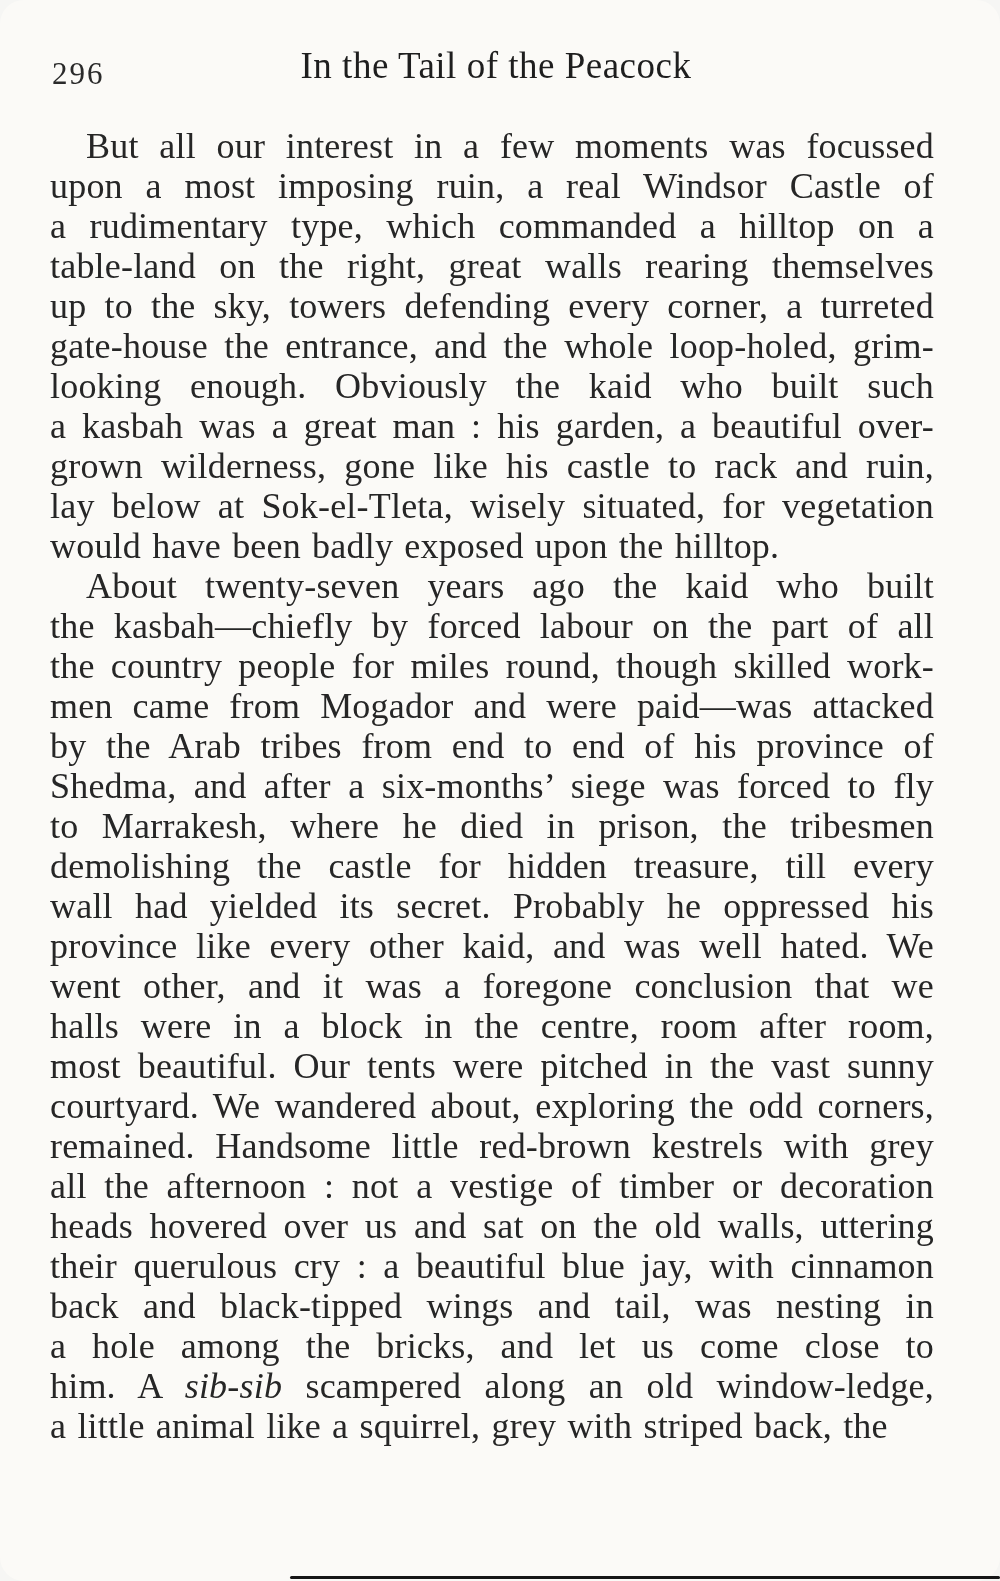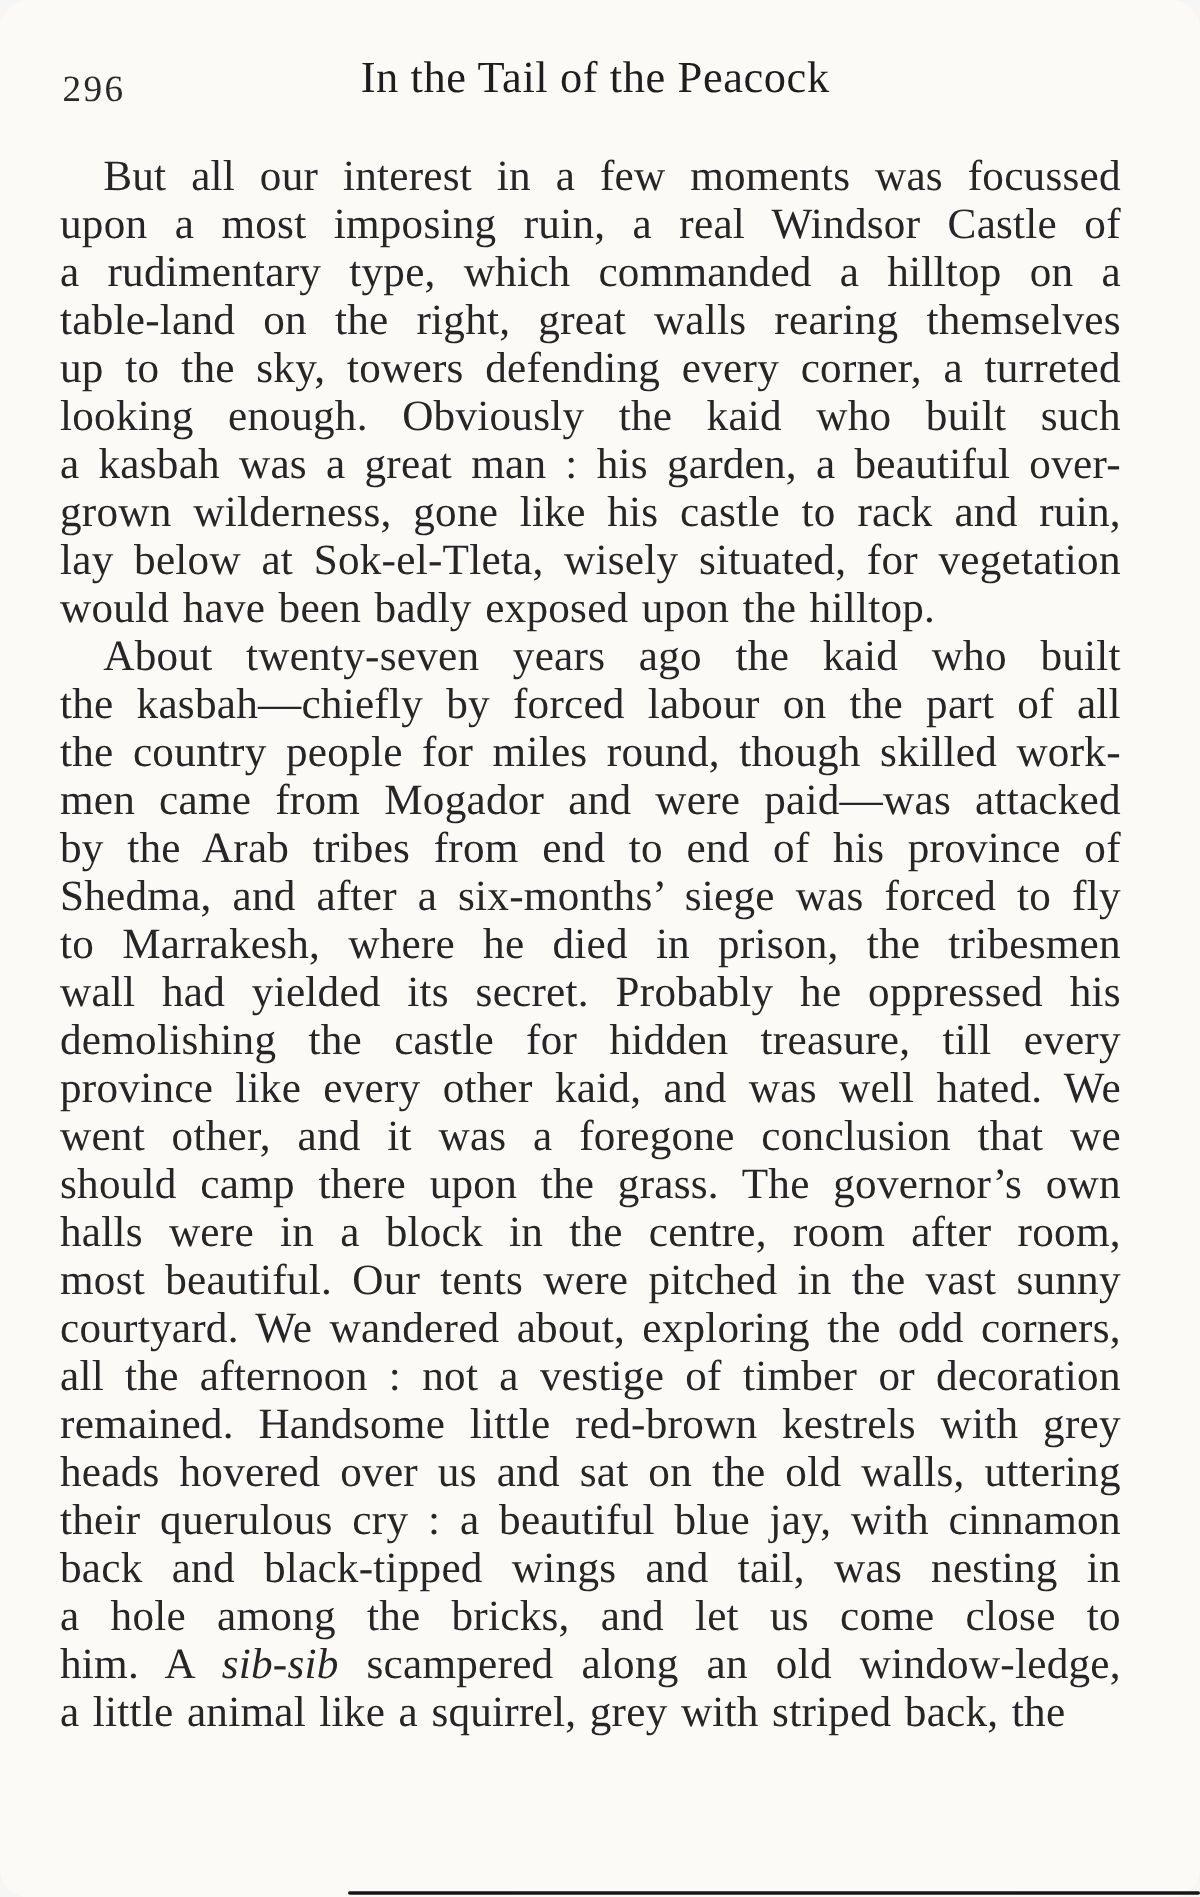--- a/index.html
+++ b/index.html
@@ -88,44 +88,44 @@
     <h1 class="page-title">In the Tail of the Peacock</h1>
   </header>
 
   <main class="text-block" id="text-block">
       <div class="paragraph">
         <div class="line first">But all our interest in a few moments was focussed</div>
         <div class="line">upon a most imposing ruin, a real Windsor Castle of</div>
         <div class="line">a rudimentary type, which commanded a hilltop on a</div>
         <div class="line">table-land on the right, great walls rearing themselves</div>
         <div class="line">up to the sky, towers defending every corner, a turreted</div>
+        <div class="line">gate-house the entrance, and the whole loop-holed, grim-</div>
         <div class="line">looking enough. Obviously the kaid who built such</div>
         <div class="line">a kasbah was a great man : his garden, a beautiful over-</div>
         <div class="line">grown wilderness, gone like his castle to rack and ruin,</div>
         <div class="line">lay below at Sok-el-Tleta, wisely situated, for vegetation</div>
         <div class="line last">would have been badly exposed upon the hilltop.</div>
       </div>
       <div class="paragraph">
         <div class="line first">About twenty-seven years ago the kaid who built</div>
         <div class="line">the kasbah—chiefly by forced labour on the part of all</div>
         <div class="line">the country people for miles round, though skilled work-</div>
         <div class="line">men came from Mogador and were paid—was attacked</div>
         <div class="line">by the Arab tribes from end to end of his province of</div>
         <div class="line">Shedma, and after a six-months’ siege was forced to fly</div>
         <div class="line">to Marrakesh, where he died in prison, the tribesmen</div>
+        <div class="line">demolishing the castle for hidden treasure, till every</div>
         <div class="line">wall had yielded its secret. Probably he oppressed his</div>
-        <div class="line">demolishing the castle for hidden treasure, till every</div>
         <div class="line">province like every other kaid, and was well hated. We</div>
         <div class="line">went other, and it was a foregone conclusion that we</div>
-        <div class="line">should camp there upon the grass. The governor’s own</div>
         <div class="line">halls were in a block in the centre, room after room,</div>
         <div class="line">most beautiful. Our tents were pitched in the vast sunny</div>
         <div class="line">courtyard. We wandered about, exploring the odd corners,</div>
+        <div class="line">remained. Handsome little red-brown kestrels with grey</div>
         <div class="line">all the afternoon : not a vestige of timber or decoration</div>
-        <div class="line">remained. Handsome little red-brown kestrels with grey</div>
         <div class="line">heads hovered over us and sat on the old walls, uttering</div>
         <div class="line">their querulous cry : a beautiful blue jay, with cinnamon</div>
         <div class="line">back and black-tipped wings and tail, was nesting in</div>
         <div class="line">a hole among the bricks, and let us come close to</div>
         <div class="line">him. A <i>sib-sib</i> scampered along an old window-ledge,</div>
         <div class="line last">a little animal like a squirrel, grey with striped back, the</div>
       </div>
     </main>
 
   <div class="scan-line"></div>

